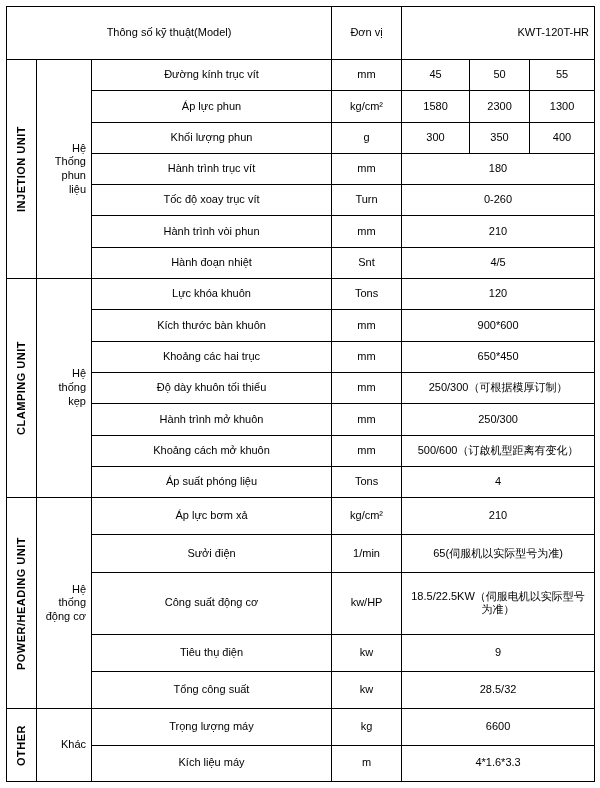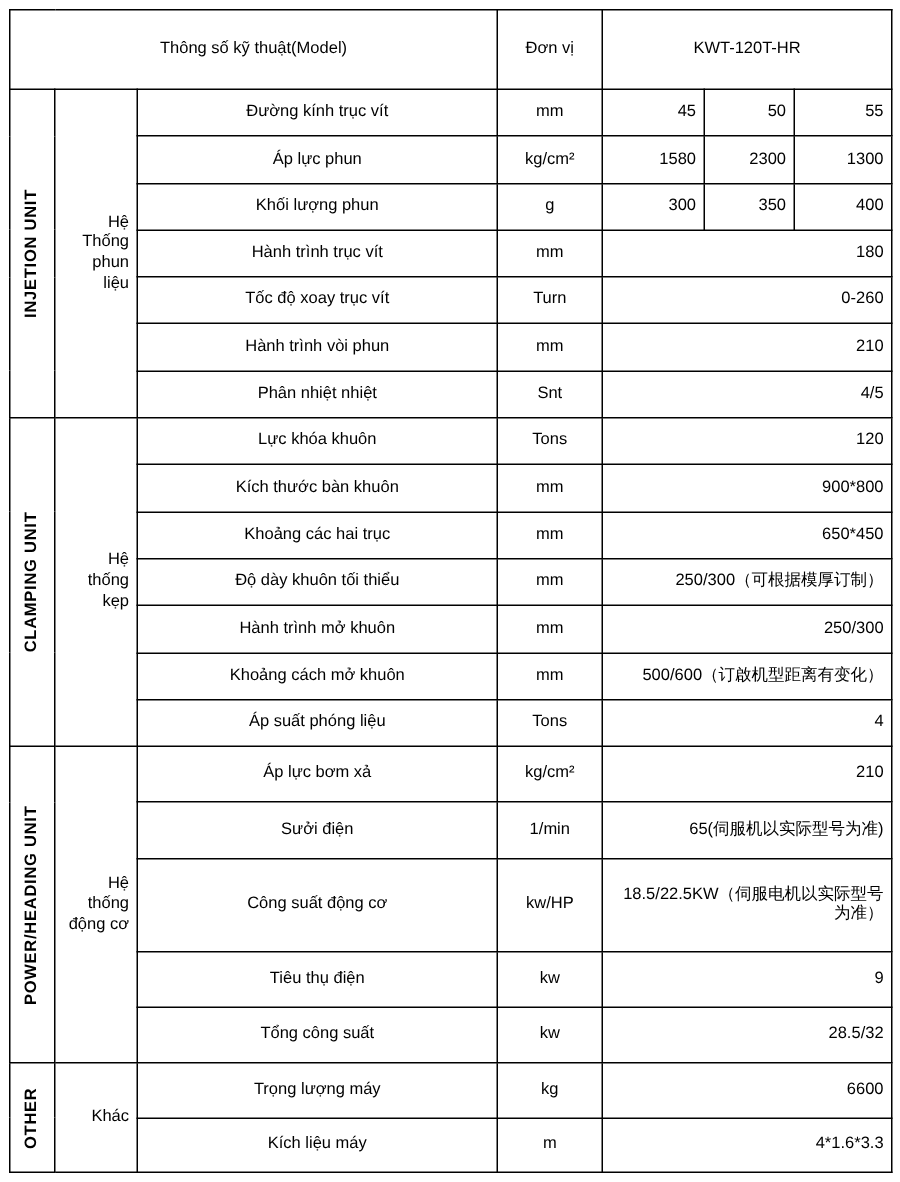--- a/index.html
+++ b/index.html
@@ -60,35 +60,35 @@
     vertical-align: middle;
     padding: 2px;
   }
   td.sub-cell {
     text-align: right;
     vertical-align: middle;
     font-size: 11px;
     padding: 2px 3px;
   }
   td.header-model {
-    text-align: center;
+    text-align: right;
     font-weight: normal;
     font-size: 12px;
   }
   td.header-unit {
     text-align: center;
     font-size: 12px;
   }
   td.header-item {
     text-align: center;
     font-size: 12px;
   }
   td.item { text-align: center; }
   td.unit { text-align: center; }
-  td.val  { text-align: right; }
+  td.val  { text-align: center; }
   .hdr-row td { height: 46px; border-radius: 20px; }
 </style>
 </head>
 <body>
 
 <div class="sheet">
   <table class="spec">
     <colgroup>
       <col class="c-group">
       <col class="c-sub">
@@ -138,37 +138,37 @@
           <td class="item">Tốc độ xoay trục vít</td>
           <td class="unit">Turn</td>
           <td colspan="3" class="val">0-260</td>
         </tr>
         <tr>
           <td class="item">Hành trình vòi phun</td>
           <td class="unit">mm</td>
           <td colspan="3" class="val">210</td>
         </tr>
         <tr>
-          <td class="item">Phân nhiệt nhiệt</td>
+          <td class="item">Hành đoạn nhiệt</td>
           <td class="unit">Snt</td>
           <td colspan="3" class="val">4/5</td>
         </tr>
         <tr>
           <td rowspan="7" class="group-cell">
             <div class="vert">CLAMPING UNIT</div>
           </td>
           <td rowspan="7" class="sub-cell">Hệ thống kẹp</td>
           <td class="item">Lực khóa khuôn</td>
           <td class="unit">Tons</td>
           <td colspan="3" class="val">120</td>
         </tr>
         <tr>
           <td class="item">Kích thước  bàn khuôn</td>
           <td class="unit">mm</td>
-          <td colspan="3" class="val">900*800</td>
+          <td colspan="3" class="val">900*600</td>
         </tr>
         <tr>
           <td class="item">Khoảng các hai trục</td>
           <td class="unit">mm</td>
           <td colspan="3" class="val">650*450</td>
         </tr>
         <tr>
           <td class="item">Độ dày khuôn tối thiểu</td>
           <td class="unit">mm</td>
           <td colspan="3" class="val">250/300（可根据模厚订制）</td>

